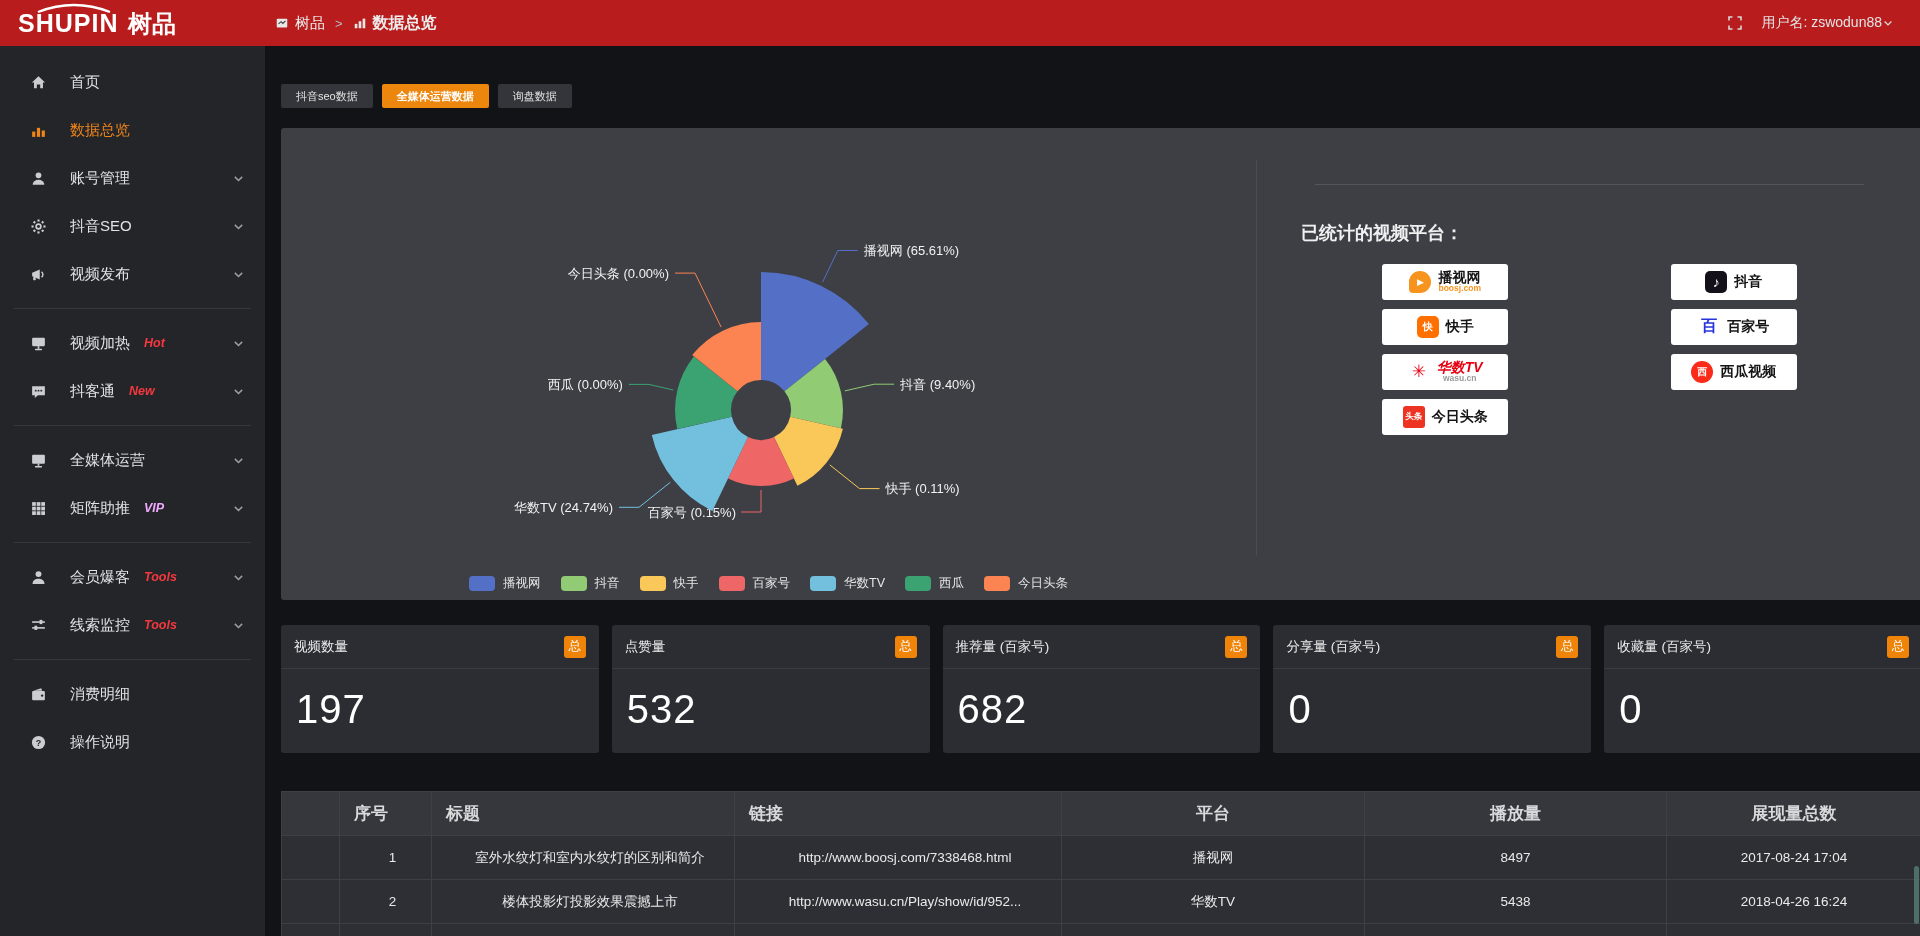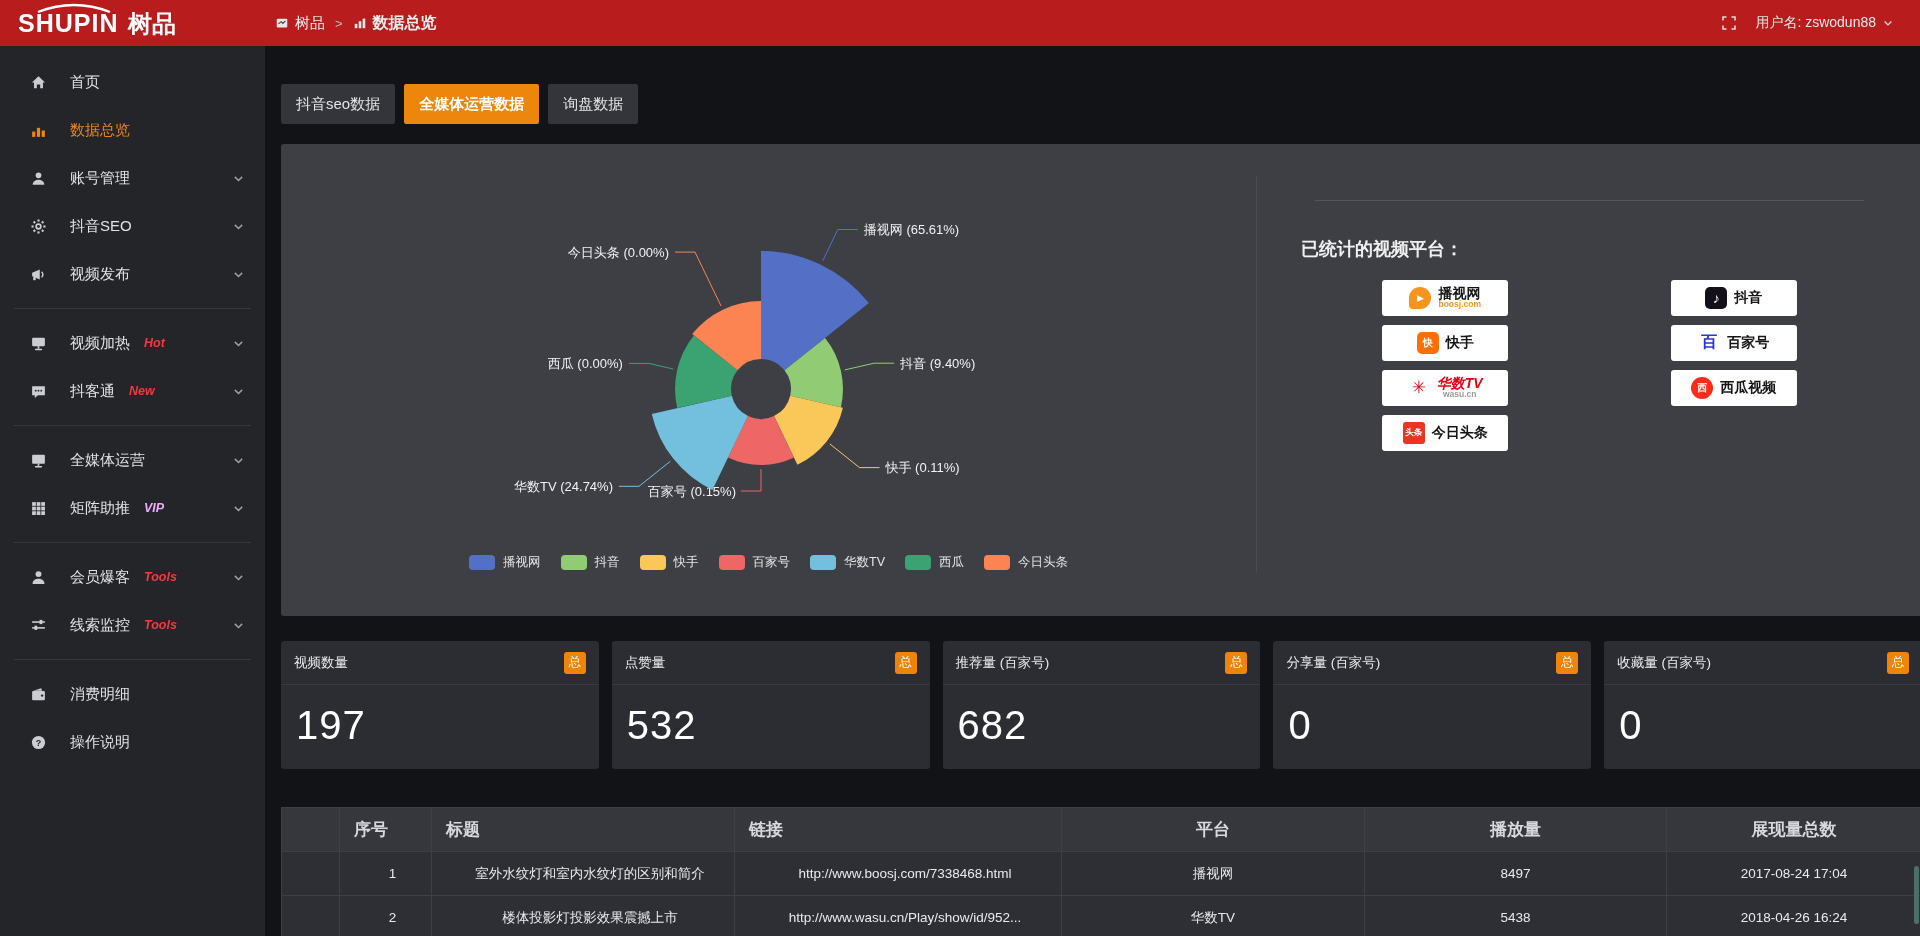--- a/index.html
+++ b/index.html
@@ -6,42 +6,42 @@
   html,body { width:1920px; height:936px; overflow:hidden; background:#121316;
     font-family:"Liberation Sans","DejaVu Sans",sans-serif; }
   
   .topbar { height:46px; background:#b91c1c; display:flex; align-items:center; }
   .logo { width:265px; padding-left:16px; flex:0 0 auto; }
   .crumbs { display:flex; align-items:center; gap:10px; color:#ededed; font-size:15px; margin-left:10px; }
   .crumb-item { display:flex; align-items:center; gap:6px; cursor:pointer; }
   .crumb-sep { color:#b9bcc1; font-size:13px; }
   .crumb-current { font-weight:700; font-size:16px; }
   .top-right { margin-left:auto; display:flex; align-items:center; gap:18px; padding-right:26px; color:#e3e4e6; font-size:14px; }
-  .user-entry { display:flex; align-items:center; gap:6px; cursor:pointer; }
+  .user-entry { display:flex; align-items:center; cursor:pointer; }
   .icon-svg { display:inline-flex; align-items:center; justify-content:center; }
   
   .app { display:flex; height:890px; }
   .sidebar { width:265px; background:#232529; padding-top:12px; flex:0 0 auto; }
   .side-item { height:48px; display:flex; align-items:center; padding:0 20px 0 28px;
     color:#e0e2e5; font-size:15px; cursor:pointer; }
   .side-item .side-icon { width:20px; color:#cbcdd2; display:inline-flex; }
   .side-item.active, .side-item.active .side-icon { color:#f08519; }
   .side-label { margin-left:22px; }
   .side-badge { margin-left:14px; font-size:12.5px; font-weight:700; font-style:italic; }
   .side-chevron { margin-left:auto; color:#9aa0a6; display:inline-flex; }
   .side-divider { height:1px; background:#35383d; margin:10px 14px; }
   .main { flex:1; padding:0 16px; }
   
   .tabs { margin-top:38px; display:flex; gap:9px; }
-  .tab { height:40px; padding:0 15px; display:flex; align-items:center; background:#33353a;
-    color:#e4e4e4; font-size:15px; border-radius:2px; cursor:pointer; }
+  .tab { height:24px; padding:0 15px; display:flex; align-items:center; background:#33353a;
+    color:#e4e4e4; font-size:11px; border-radius:2px; cursor:pointer; }
   .tab.active { background:#ed860c; color:#fff; font-weight:700; }
   
   .panel { margin-top:20px; height:472px; background:#3d3f45; border-radius:3px; display:flex; overflow:hidden; }
-  .chart-area { width:975px; flex:0 0 auto; }
+  .chart-area { width:975px; flex:0 0 auto;margin-top:37px; }
   .pie-label { fill:#f2f2f2; font-size:13px; }
   .legend { display:flex; justify-content:center; gap:20px; margin-top:6px; }
   .legend-item { display:flex; align-items:center; gap:8px; color:#e6e6e6; font-size:12.5px; cursor:pointer; }
   .legend-swatch { width:26px; height:15px; border-radius:4px; }
   .panel-divider { width:1px; background:#4a4c52; margin:32px 0 44px; }
   .right-area { flex:1; padding:26px 44px 0; }
   .total-number { font-size:56px; font-weight:800; color:#fff; text-align:center; margin-top:16px;
     letter-spacing:2px; text-shadow:3px 4px 4px rgba(0,0,0,.55); }
   .total-caption { text-align:center; color:#f3f3f3; font-size:14px; font-weight:700; margin-top:16px; }
   .right-divider { border-bottom:1px solid #54565c; margin:30px 14px 0; }

